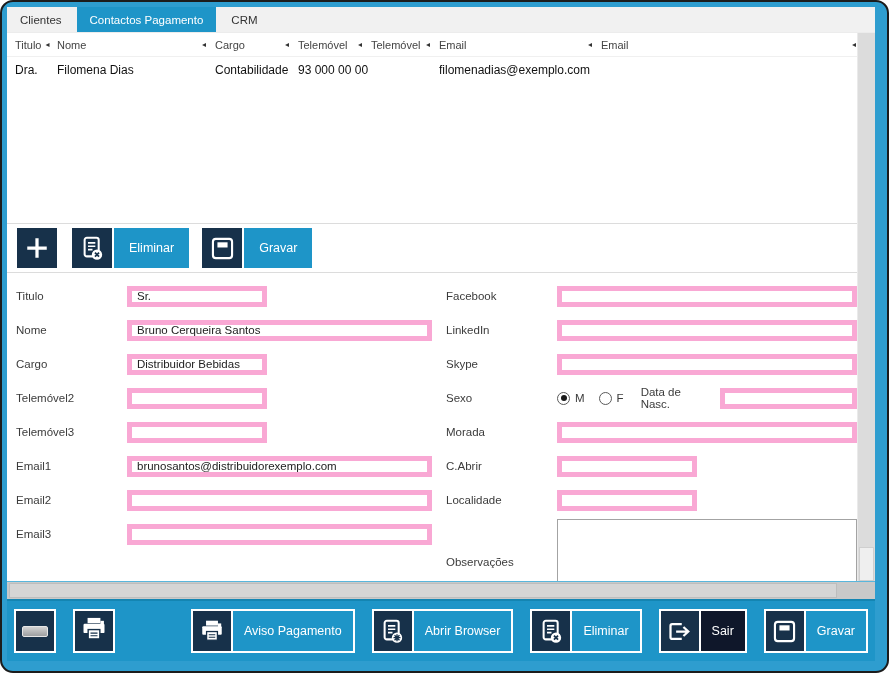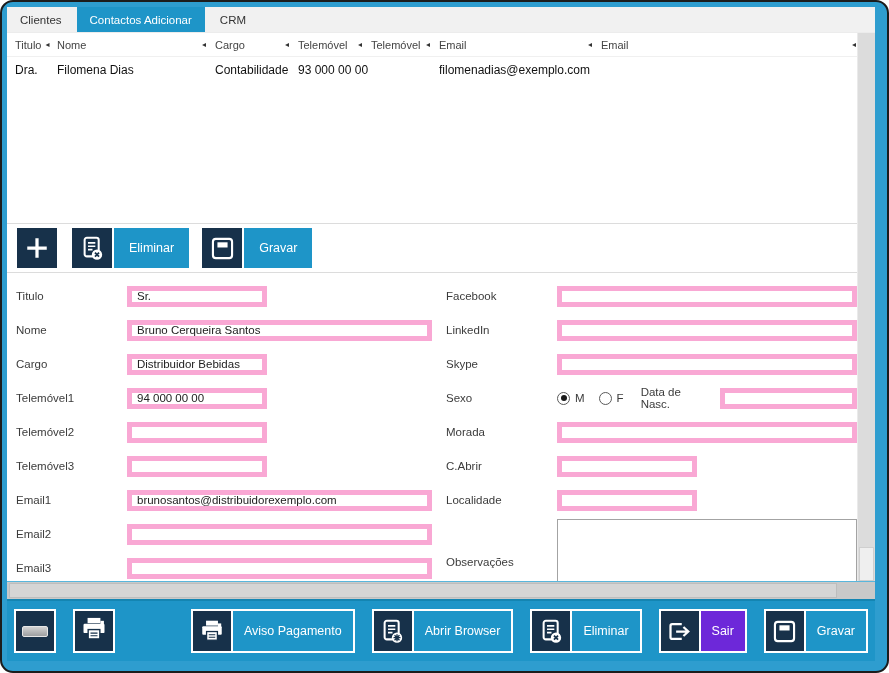--- a/index.html
+++ b/index.html
@@ -71,36 +71,36 @@
   .hscroll{ height:18px; background:#c9c9c9; border-top:1px solid #59b6dc; position:relative; }
   .hthumb{ position:absolute; top:1px; bottom:1px; left:2px; right:38px;
            background:#d5d5d5; border:1px solid #bdbdbd; }
   
   .toolbar{ height:62px; background:#1e95c8; border-top:2px solid #1485b2;
             display:flex; align-items:center; padding:16px 7px; gap:17px; }
   .tbtn{ display:flex; height:44px; border:2px solid #fff; cursor:pointer; flex:none; }
   .tbtn .ic{ width:38px; background:#17314a; display:flex; align-items:center; justify-content:center; }
   .tbtn .lbl{ background:#1e95c8; color:#fff; font-size:12.5px; display:flex;
               align-items:center; padding:0 11px; border-left:2px solid #fff; white-space:nowrap; }
-  .tbtn.orange .lbl{ background:#6d28d9; }
+  .tbtn.orange .lbl{ background:#0f172a; }
   .tbtn-ic{ width:42px; height:44px; border:2px solid #fff; background:#17314a;
             display:flex; align-items:center; justify-content:center; cursor:pointer; flex:none; }
   .spacer{ flex:1; }
   .gray-slab{ width:26px; height:11px; border-radius:2px;
               background:linear-gradient(#d2d2d2,#9d9fa1); border:1px solid #e6e6e6; }
 </style>
 </head>
 <body>
 
 <div class="window">
   <div class="content">
 
     <div class="tabbar">
       <div class="tab">Clientes</div>
-      <div class="tab active">Contactos Adicionar</div>
+      <div class="tab active">Contactos Pagamento</div>
       <div class="tab">CRM</div>
     </div>
 
     <div class="body">
       <div class="main">
 
         <div class="grid">
           <div class="ghead">
             <div class="gc c0">
               <span>Titulo</span>
@@ -182,24 +182,20 @@
               <span class="flabel">Titulo</span>
               <input class="fi w-narrow" value="Sr." style="">
             </div>
             <div class="frow">
               <span class="flabel">Nome</span>
               <input class="fi w-wide-l" value="Bruno Cerqueira Santos" style="">
             </div>
             <div class="frow">
               <span class="flabel">Cargo</span>
               <input class="fi w-narrow" value="Distribuidor Bebidas" style="">
-            </div>
-            <div class="frow">
-              <span class="flabel">Telemóvel1</span>
-              <input class="fi w-narrow" value="94 000 00 00" style="">
             </div>
             <div class="frow">
               <span class="flabel">Telemóvel2</span>
               <input class="fi w-narrow" value="" style="">
             </div>
             <div class="frow">
               <span class="flabel">Telemóvel3</span>
               <input class="fi w-narrow" value="" style="">
             </div>
             <div class="frow">

